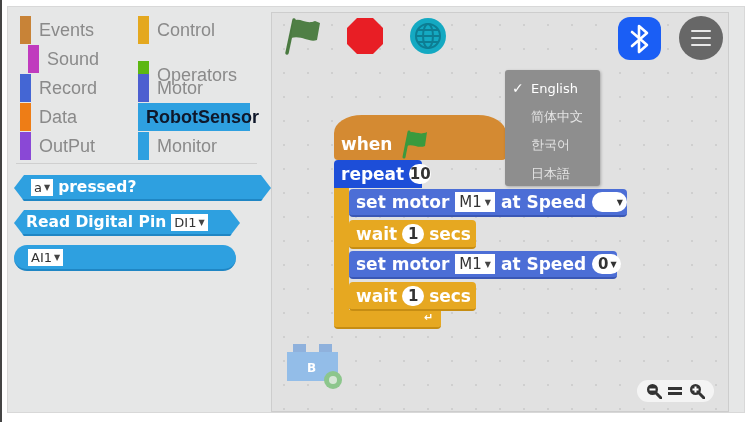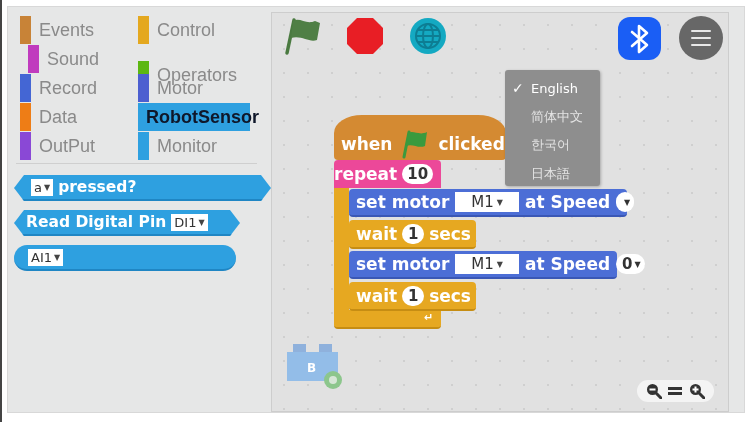--- a/index.html
+++ b/index.html
@@ -36,32 +36,32 @@
   .stop-icon { left: 346px; top: 17px; width: 38px; height: 38px; }
   .globe-icon { left: 409px; top: 17px; width: 38px; height: 38px; }
   .bt-button { left: 618px; top: 17px; width: 43px; height: 43px; background: #1a5ef5; border-radius: 12px; display: flex; align-items: center; justify-content: center; }
   .menu-button { left: 679px; top: 16px; width: 44px; height: 44px; background: #676767; border-radius: 50%; display: flex; flex-direction: column; align-items: center; justify-content: center; gap: 5px; }
   .menu-button span { display: block; width: 20px; height: 2px; background: #e8e8e8; border-radius: 1px; }
 
   
   .blk { position: absolute; display: flex; align-items: center; color: #fff; font-weight: bold; font-size: 17px; white-space: nowrap; cursor: grab; }
   .hat { left: 334px; top: 115px; width: 172px; height: 45px; background: #d48a32; border-radius: 28px 28px 4px 4px / 18px 18px 4px 4px; padding: 12px 0 0 7px; }
   .hat .flag-inline { width: 30px; height: 30px; margin: 0 8px 0 8px; }
-  .repeat-top { left: 334px; top: 160px; width: 107px; height: 28px; background: #ec4899; border-radius: 4px 4px 0 0; }
+  .repeat-top { left: 334px; top: 160px; width: 88px; height: 28px; background: #1d4ed8; border-radius: 4px 4px 0 0; padding-left: 7px; }
   .repeat-side { position: absolute; left: 334px; top: 186px; width: 15px; height: 126px; background: #e6a821; }
   .repeat-bottom { position: absolute; left: 334px; top: 310px; width: 107px; height: 19px; background: #e6a821; border-radius: 0 0 4px 4px; border-bottom: 2px solid #c68d13; }
   .repeat-arrow { position: absolute; left: 424px; top: 311px; color: #fff; font-size: 11px; font-weight: bold; }
   .num { display: inline-flex; align-items: center; justify-content: center; background: #fff; color: #333; border-radius: 11px; min-width: 22px; height: 20px; padding: 0 5px; margin: 0 5px; font-size: 15px; font-weight: bold; }
   .motor { background: #4c6ed6; height: 28px; border-radius: 4px; padding-left: 7px; border-bottom: 2px solid #3a57b5; }
   .motor1 { left: 349px; top: 189px; width: 278px; }
   .motor2 { left: 349px; top: 251px; width: 268px; }
   .wait { background: #e6a821; height: 29px; border-radius: 4px; padding-left: 7px; border-bottom: 2px solid #c68d13; }
   .wait1 { left: 349px; top: 220px; width: 127px; }
   .wait2 { left: 349px; top: 282px; width: 127px; }
-  .mdd { display: inline-flex; align-items: center; background: #fff; color: #333; font-weight: normal; font-size: 15px; height: 20px; padding: 0 16px; margin: 0 6px; }
+  .mdd { display: inline-flex; align-items: center; background: #fff; color: #333; font-weight: normal; font-size: 15px; height: 20px; padding: 0 4px; margin: 0 6px; }
   .mdd .tri { font-size: 8px; margin-left: 3px; color: #444; }
   .speed-pill { display: inline-flex; align-items: center; justify-content: flex-end; background: #fff; color: #333; border-radius: 10px; height: 20px; padding: 0 4px 0 6px; margin-left: 6px; font-size: 15px; }
   .speed-pill.empty { width: 38px; }
   .speed-pill .tri { font-size: 8px; margin-left: 2px; color: #333; }
 
   
   .lang-menu { position: absolute; left: 505px; top: 70px; width: 95px; height: 116px; background: #8e8e8e; border-radius: 3px; box-shadow: 1px 1px 3px rgba(0,0,0,0.25); padding-top: 4px; }
   .lang-item { height: 28.5px; display: flex; align-items: center; font-size: 13px; color: #e4e4e4; cursor: pointer; padding-left: 26px; position: relative; }
   .lang-item.selected { color: #ffffff; }
   .lang-item .check { position: absolute; left: 7px; font-size: 14px; color: #fff; }
@@ -179,21 +179,20 @@
     <span></span>
     <span></span>
   </div>
 
   <div class="blk hat">
     <span>when</span>
     <svg class="flag-inline" viewBox="0 0 30 30">
       <path d="M4 28 L9 3" stroke="#3a9a3e" stroke-width="3" stroke-linecap="round"></path>
       <path d="M8 4 C14 1, 19 7, 27 3 L25 17 C18 20, 13 14, 6 17 Z" fill="#3a9a3e"></path>
     </svg>
-    <span>clicked</span>
   </div>
 
   <div class="repeat-side"></div>
   <div class="repeat-bottom"></div>
   <span class="repeat-arrow">↵</span>
   <div class="blk repeat-top">
     <span>repeat</span>
     <span class="num">10</span>
   </div>
 

